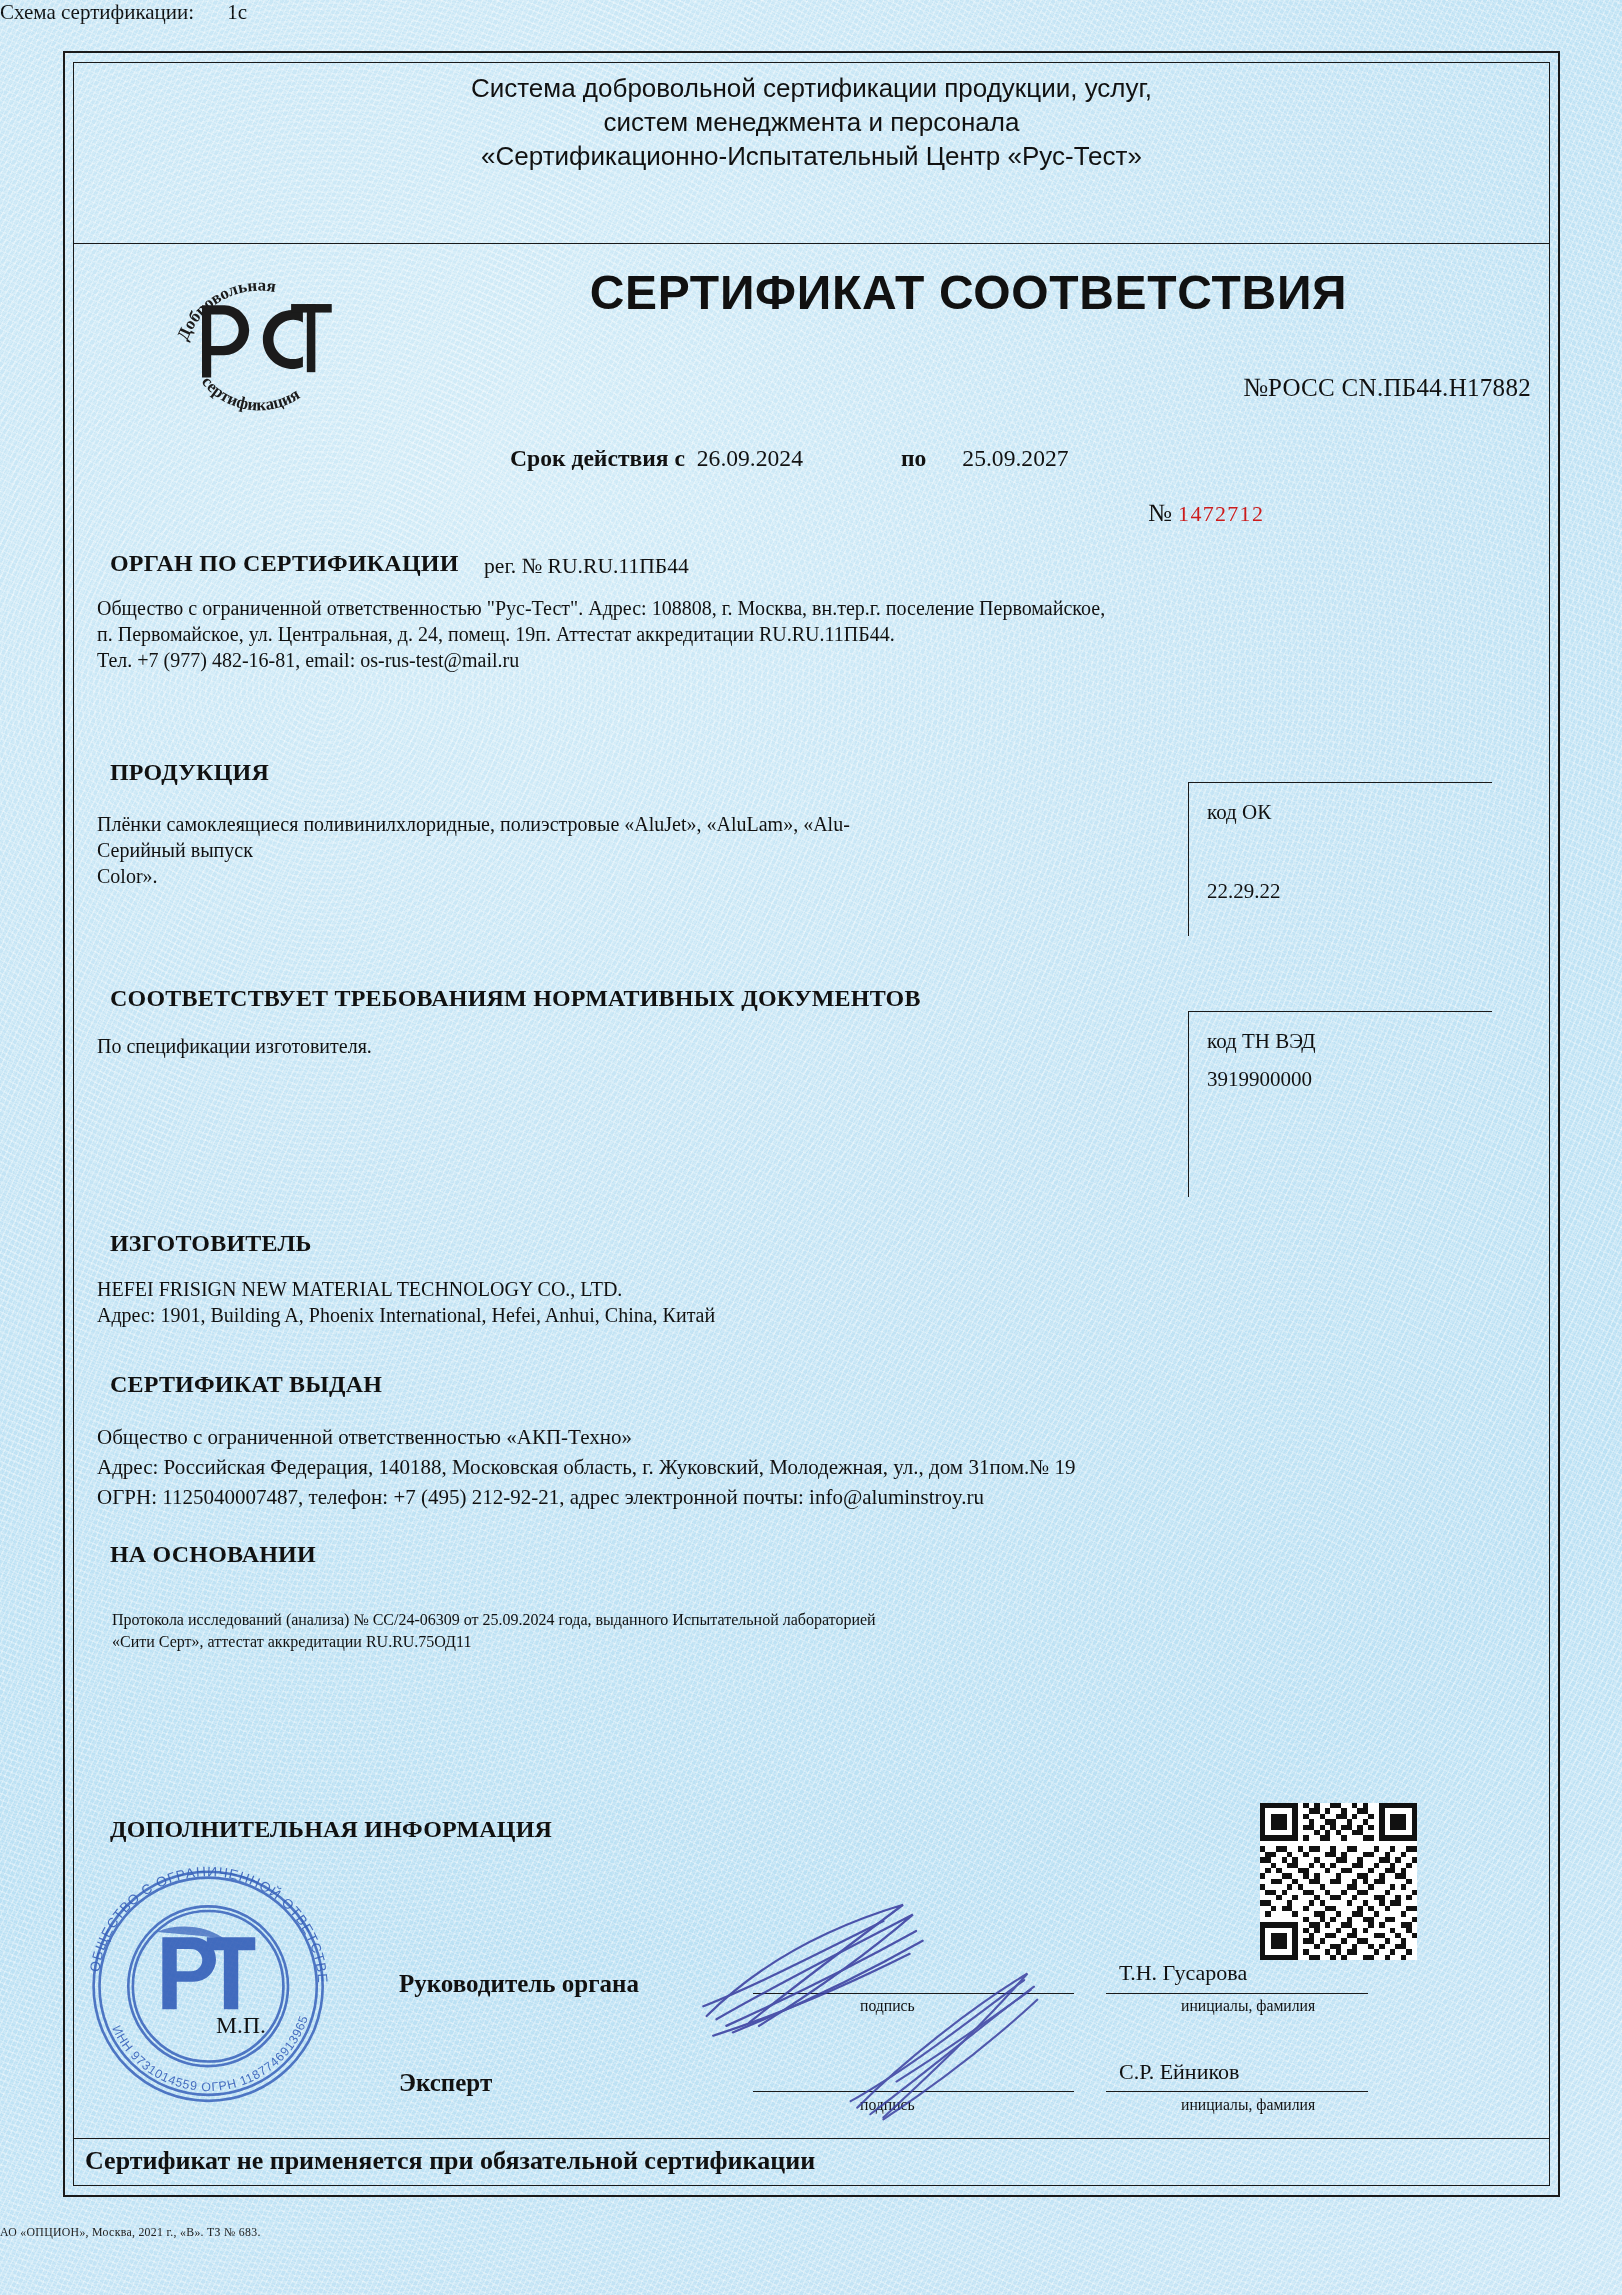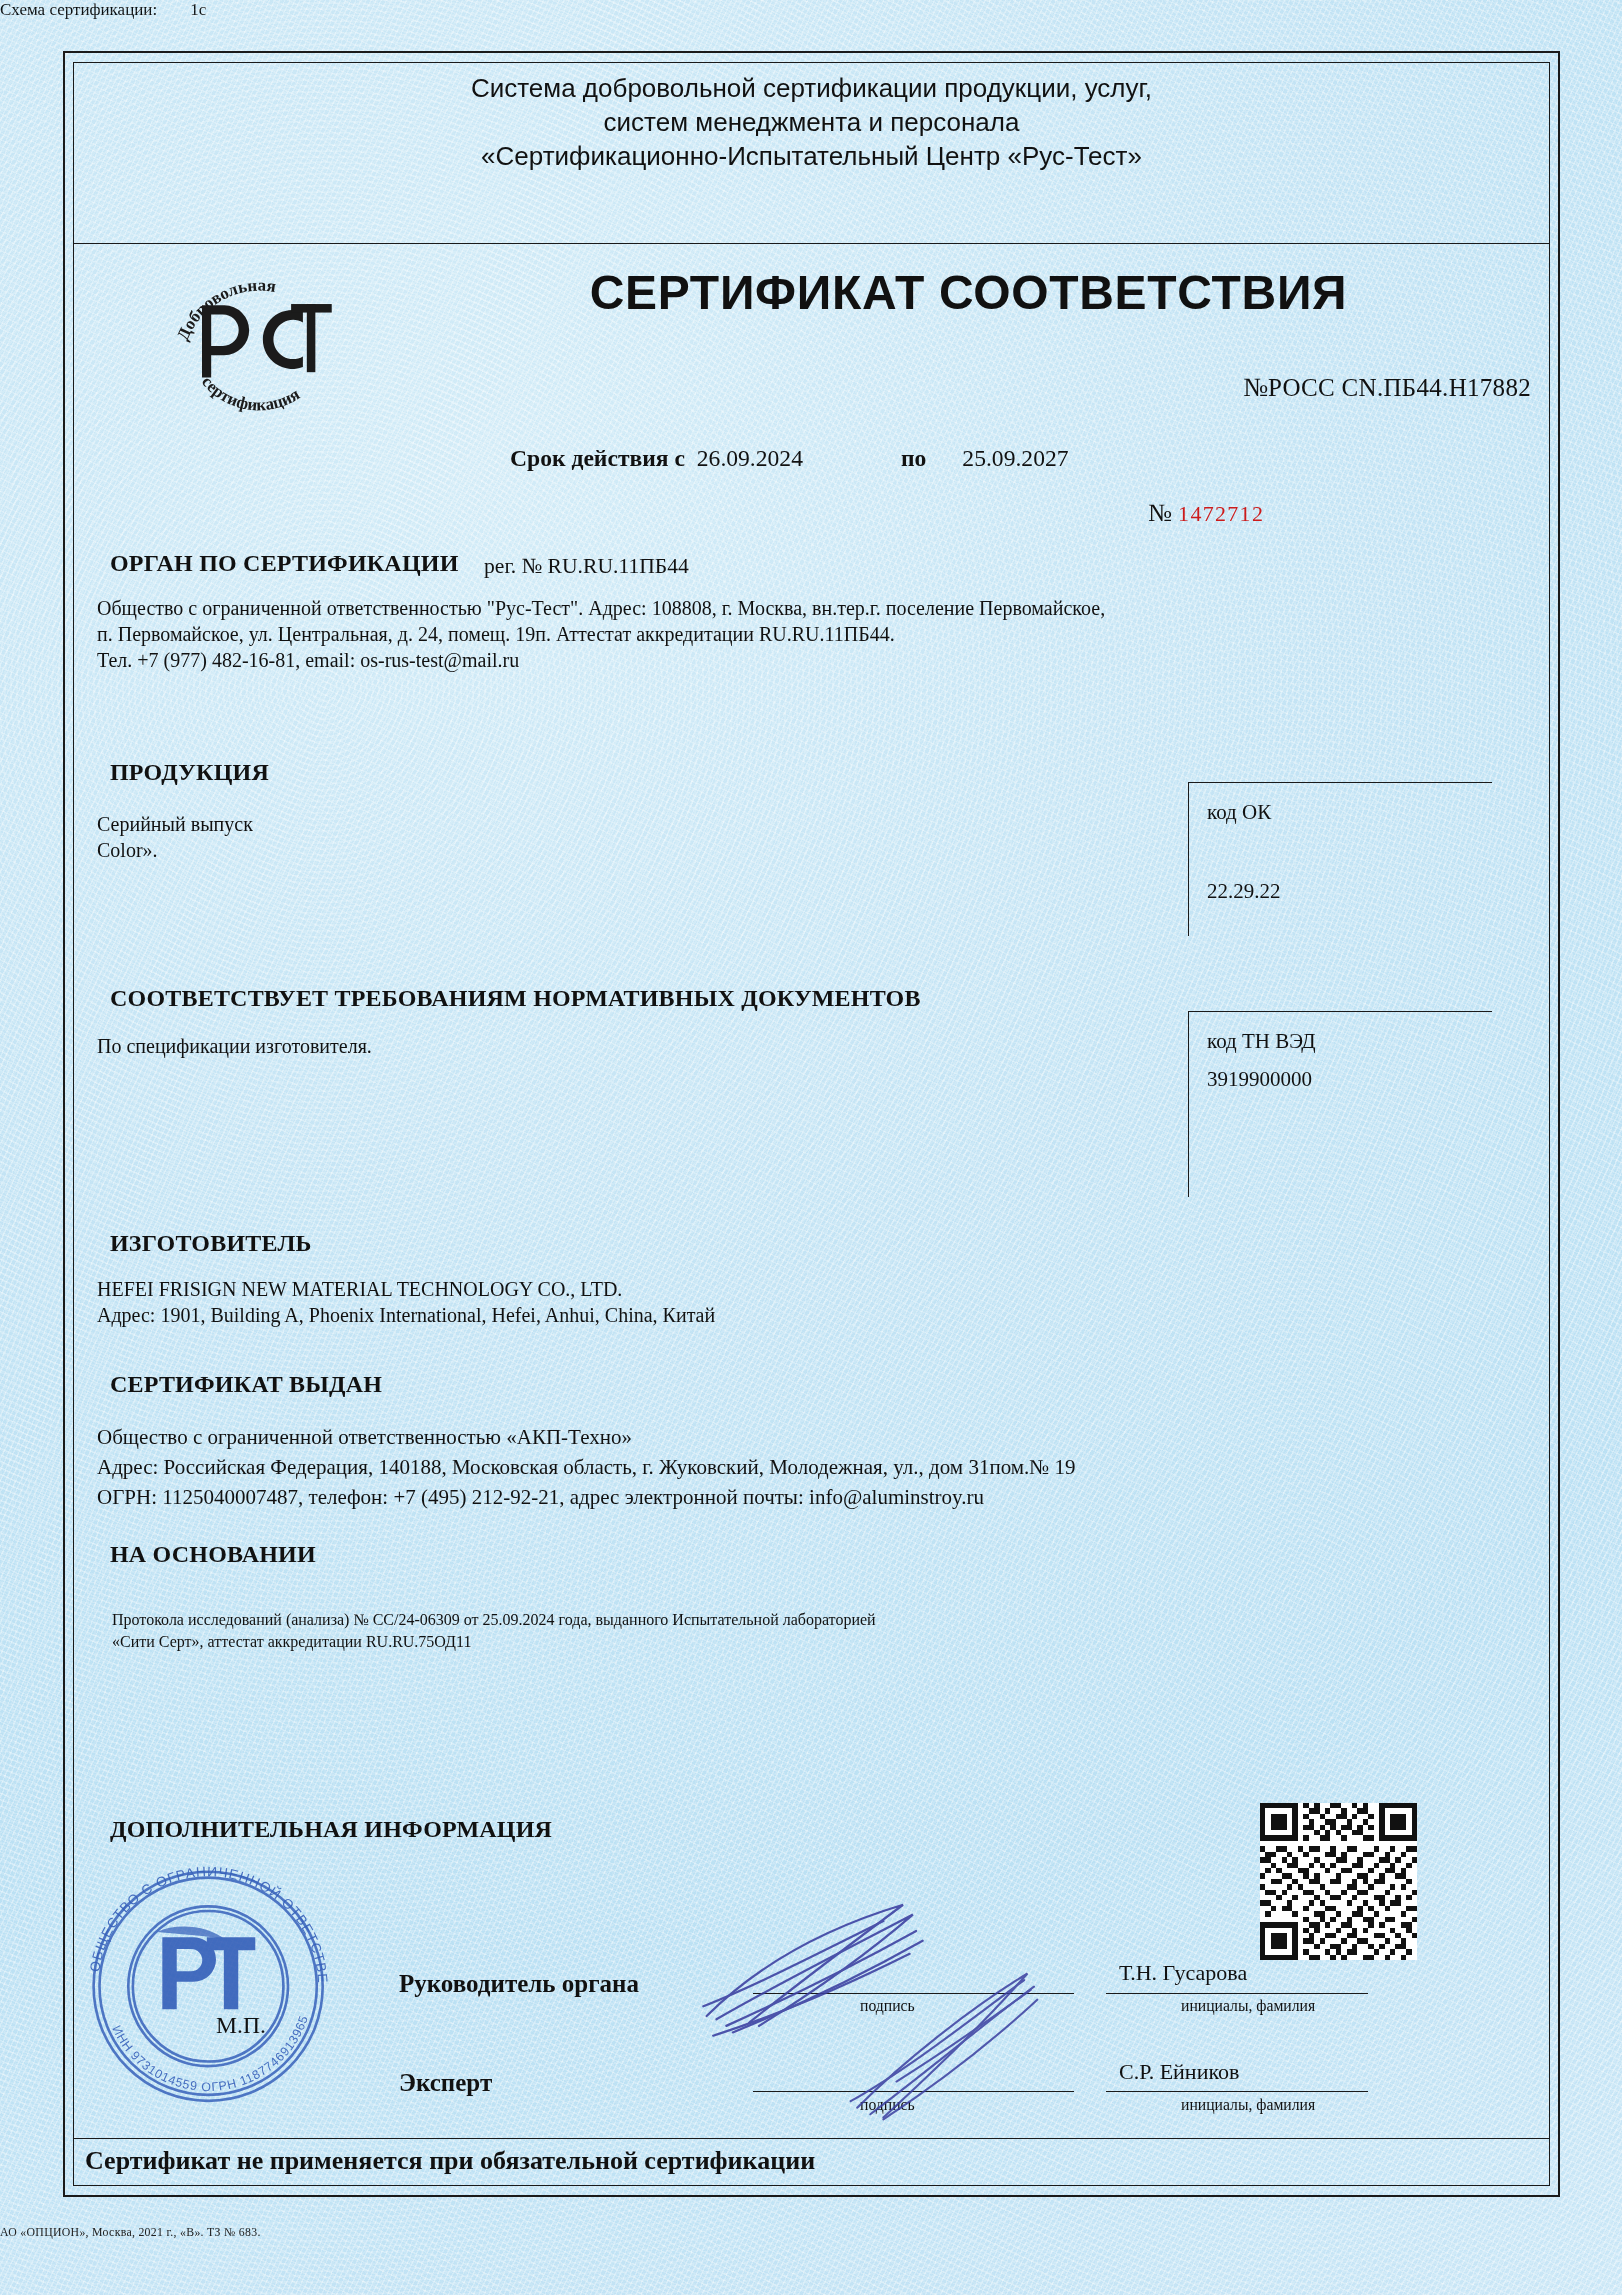--- a/index.html
+++ b/index.html
@@ -191,21 +191,21 @@
   .basis-body {
     left: 112px; top: 1587px; width: 1394px;
     text-align: justify;
     font-size: 16px;
     line-height: 1.40;
     margin-top: 22px;
   }
 
   
   .addl-head { left: 110px; top: 1816px; }
-  .addl-body { left: 85px; top: 1862px; font-size: 17px; }
+  .addl-body { left: 85px; top: 1862px; font-size: 21px; }
   .addl-body .sch-val { padding-left: 33px; }
 
   
   .qr {
     position: absolute;
     left: 1260px; top: 1803px;
     width: 157px; height: 157px;
     background: #fff;
   }
   .qr svg { display:block; }
@@ -332,20 +332,21 @@
   <div class="sec-head organ-head">ОРГАН ПО СЕРТИФИКАЦИИ</div>
   <div class="organ-reg">рег. № RU.RU.11ПБ44</div>
   <div class="body-text organ-body">
     <div>Общество с ограниченной ответственностью "Рус-Тест". Адрес: 108808, г. Москва, вн.тер.г. поселение Первомайское,</div>
     <div>п. Первомайское, ул. Центральная, д. 24, помещ. 19п. Аттестат аккредитации RU.RU.11ПБ44.</div>
     <div>Тел. +7 (977) 482-16-81, email: os-rus-test@mail.ru</div>
   </div>
 
   <div class="sec-head prod-head">ПРОДУКЦИЯ</div>
   <div class="body-text prod-body">
+    <div>Плёнки самоклеящиеся поливинилхлоридные, полиэстровые «AluJet», «AluLam», «Alu-</div>
     <div>Серийный выпуск</div>
     <div>Color».</div>
   </div>
   <div class="hline-1"></div>
   <div class="vline-1"></div>
   <div class="small-label ok-label">код ОК</div>
   <div class="small-label ok-value">22.29.22</div>
 
   <div class="sec-head norm-head">СООТВЕТСТВУЕТ ТРЕБОВАНИЯМ НОРМАТИВНЫХ ДОКУМЕНТОВ</div>
   <div class="body-text norm-body">По спецификации изготовителя.</div>

